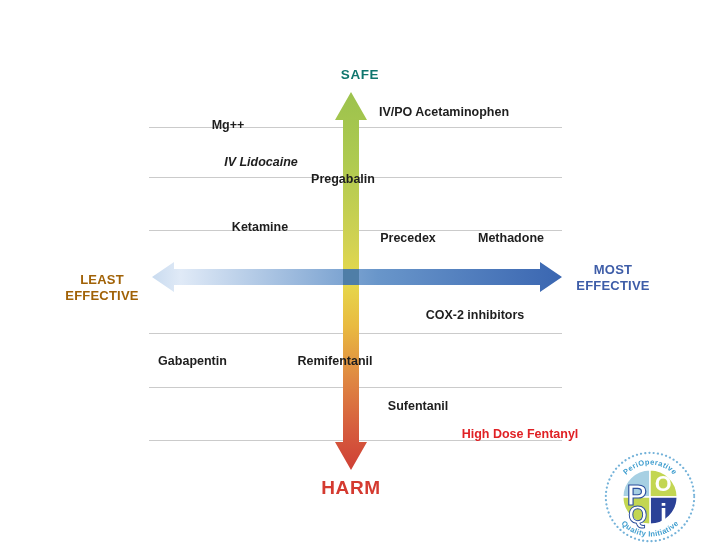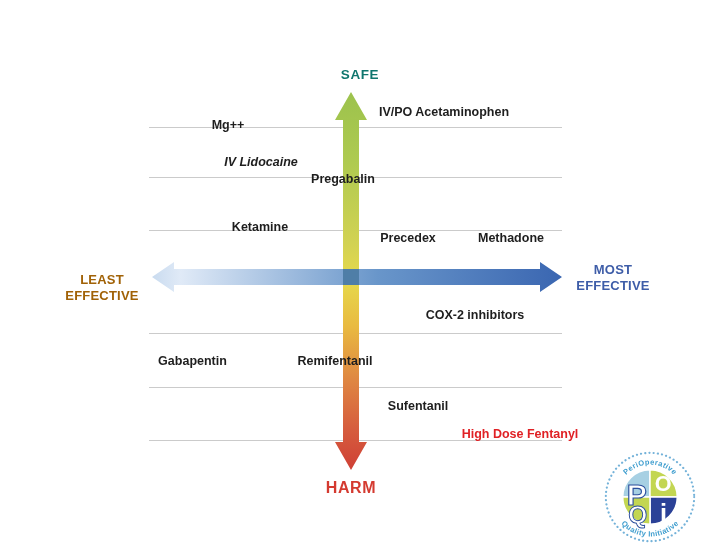--- a/index.html
+++ b/index.html
@@ -9,21 +9,21 @@
   }
   .gridline{
     position:absolute;left:149px;width:413px;height:1px;background:#cbcbcb;
   }
   .arrows-svg{position:absolute;left:0;top:0;pointer-events:none;}
   .axis-label{
     position:absolute;transform:translate(-50%,-50%);
     font-weight:bold;white-space:nowrap;text-align:center;
   }
   .safe{font-size:13.5px;letter-spacing:.6px;}
-  .harm{font-size:16px;letter-spacing:.6px;}
+  .harm{font-size:19px;letter-spacing:.6px;}
   .h-axis-label{font-size:13px;line-height:16px;letter-spacing:.2px;}
   .drug{
     position:absolute;transform:translate(-50%,-50%);
     font-size:12.5px;font-weight:bold;color:#1e1e1e;white-space:nowrap;
   }
   .logo{position:absolute;left:603px;top:450px;width:94px;height:94px;}
   .logo text{font-family:"Liberation Sans","DejaVu Sans",sans-serif;}
 </style>
 </head>
 <body>

